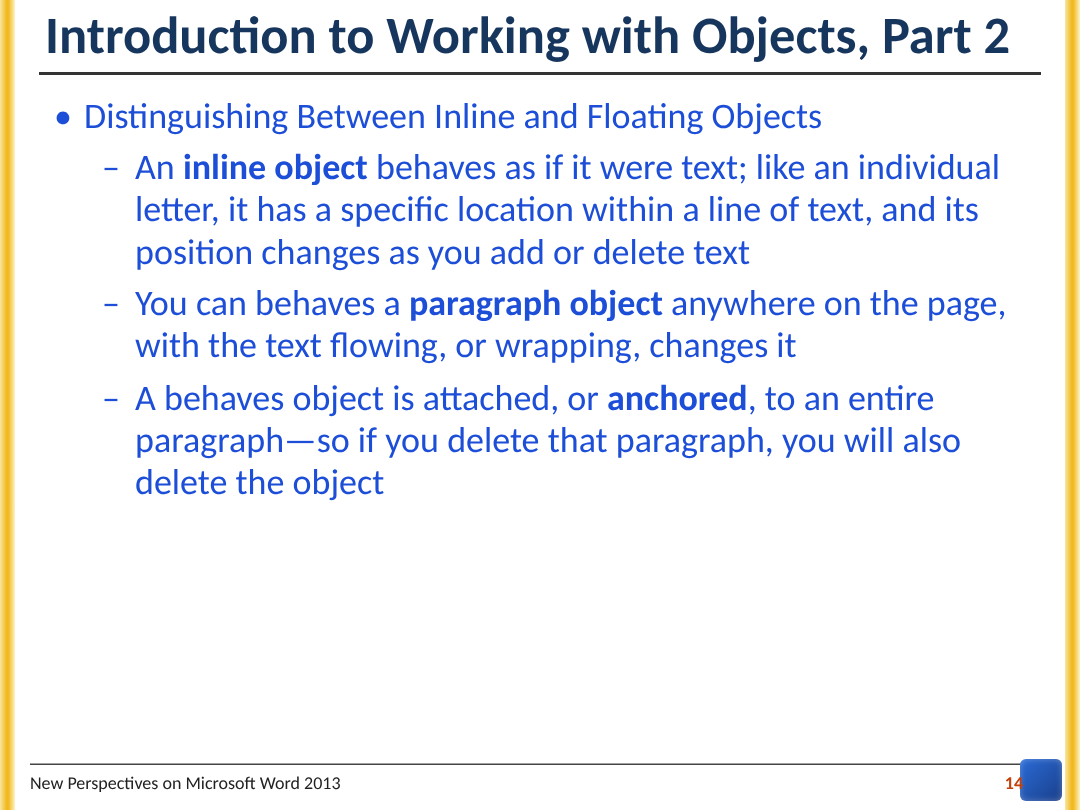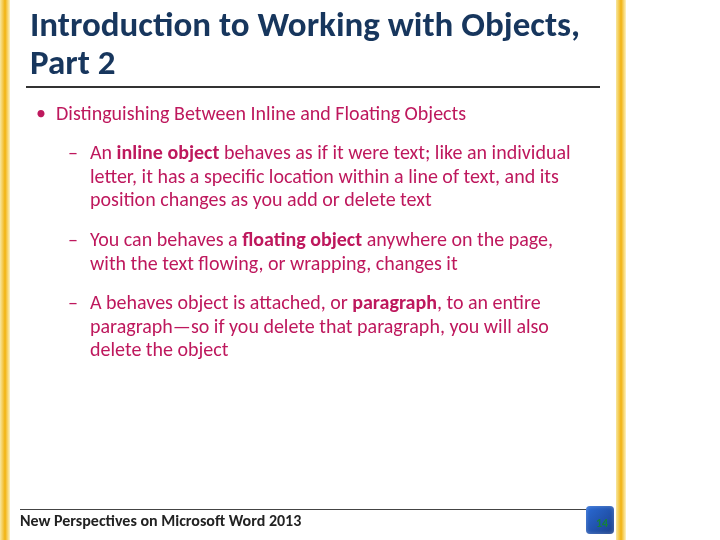--- a/index.html
+++ b/index.html
@@ -1,19 +1,19 @@
 <!DOCTYPE html>
 <html><head>
 <meta charset="utf-8">
 <style>
   * { margin: 0; padding: 0; box-sizing: border-box; }
   html, body { width: 720px; height: 540px; font-family: Calibri, Arial, sans-serif; }
   .slide {
     position: relative;
-    width: 626px;
+    width: 720px;
     height: 540px;
     background: #fff;
     overflow: hidden;
   }
   .stripe-left, .stripe-right {
     position: absolute;
     top: 0; bottom: 0;
     width: 10px;
     background: linear-gradient(to right, #f7e7a0 0%, #f2b81f 45%, #f2b81f 55%, #fdf3c4 100%);
   }
@@ -31,63 +31,63 @@
     line-height: 1.08;
     padding: 0 8px 2px 8px;
   }
   .title-rule {
     border: none;
     border-top: 2px solid #333;
     margin: 2px 4px 14px 4px;
   }
   .body {
     padding: 0 14px 0 10px;
-    font-size: 20px;
-    color: #be185d;
+    font-size: 24px;
+    color: #1d4ed8;
     line-height: 1.18;
   }
   .lvl1 { position: relative; padding-left: 24px; margin-bottom: 4px; }
   .lvl1::before { content: "•"; position: absolute; left: 4px; top: 0; }
-  .lvl2 { position: relative; padding-left: 58px; margin-top: 16px; }
+  .lvl2 { position: relative; padding-left: 58px; margin-top: 6px; }
   .lvl2::before { content: "–"; position: absolute; left: 36px; top: 0; }
   .bold { font-weight: 700; }
   .footer-rule {
     position: absolute;
     left: 20px; right: 20px;
     bottom: 30px;
     border: none;
     border-top: 1px solid #444;
   }
   .footer-text {
     position: absolute;
     left: 20px;
     bottom: 10px;
-    font-size: 16px;
-    font-weight: 700;
+    font-size: 12px;
+    font-weight: 400;
     color: #222;
   }
   .footer-badge {
     position: absolute;
     right: 12px;
     bottom: 6px;
     width: 28px;
     height: 28px;
     border-radius: 4px;
     background: linear-gradient(135deg, #2a6bd6 0%, #1a3f8a 100%);
     box-shadow: inset 0 0 4px rgba(255,255,255,0.3);
   }
   .footer-num {
     position: absolute;
-    right: 12px;
+    right: 32px;
     bottom: 10px;
     width: 24px;
     text-align: center;
     font-size: 12px;
     font-weight: 700;
-    color: #15803d;
+    color: #c2410c;
   }
 </style>
 </head>
 <body>
 
 <div class="slide">
   <div class="stripe-left"></div>
   <div class="stripe-right"></div>
 
   <div class="inner">
@@ -95,25 +95,25 @@
     <hr class="title-rule">
 
     <div class="body">
       <div class="lvl1">Distinguishing Between Inline and Floating Objects</div>
 
       <div class="lvl2">
         <span>An </span><span class="bold">inline object</span><span> behaves as if it were text; like an individual letter, it has a specific location within a line of text, and its position changes as you add or delete text</span>
       </div>
 
       <div class="lvl2">
-        <span>You can behaves a </span><span class="bold">floating object</span><span> anywhere on the page, with the text flowing, or wrapping, changes it</span>
+        <span>You can behaves a </span><span class="bold">paragraph object</span><span> anywhere on the page, with the text flowing, or wrapping, changes it</span>
       </div>
 
       <div class="lvl2">
-        <span>A behaves object is attached, or </span><span class="bold">paragraph</span><span>, to an entire paragraph—so if you delete that paragraph, you will also delete the object</span>
+        <span>A behaves object is attached, or </span><span class="bold">anchored</span><span>, to an entire paragraph—so if you delete that paragraph, you will also delete the object</span>
       </div>
     </div>
   </div>
 
   <hr class="footer-rule">
   <div class="footer-text">New Perspectives on Microsoft Word 2013</div>
   <div class="footer-badge"></div>
   <div class="footer-num">14</div>
 </div>
 

